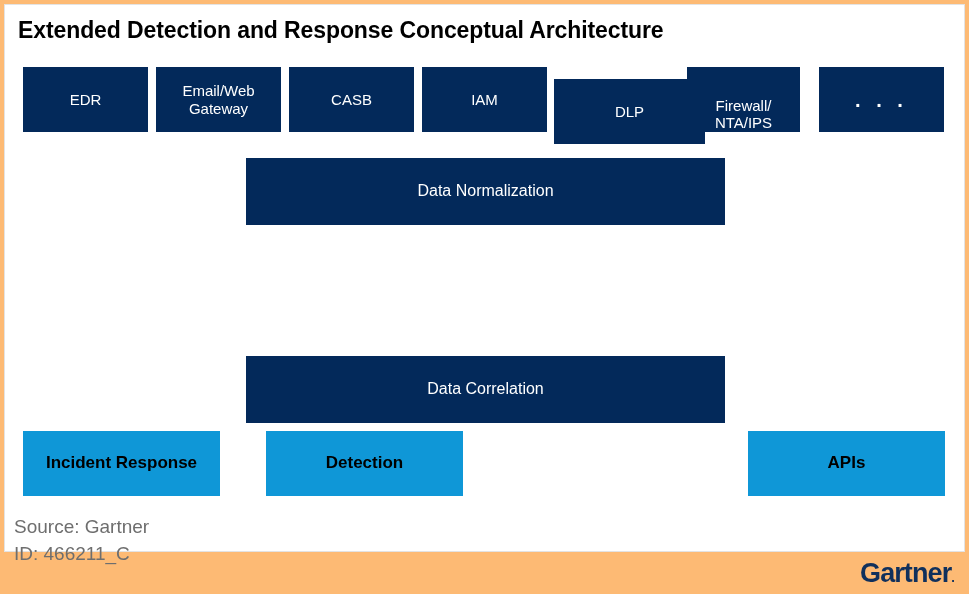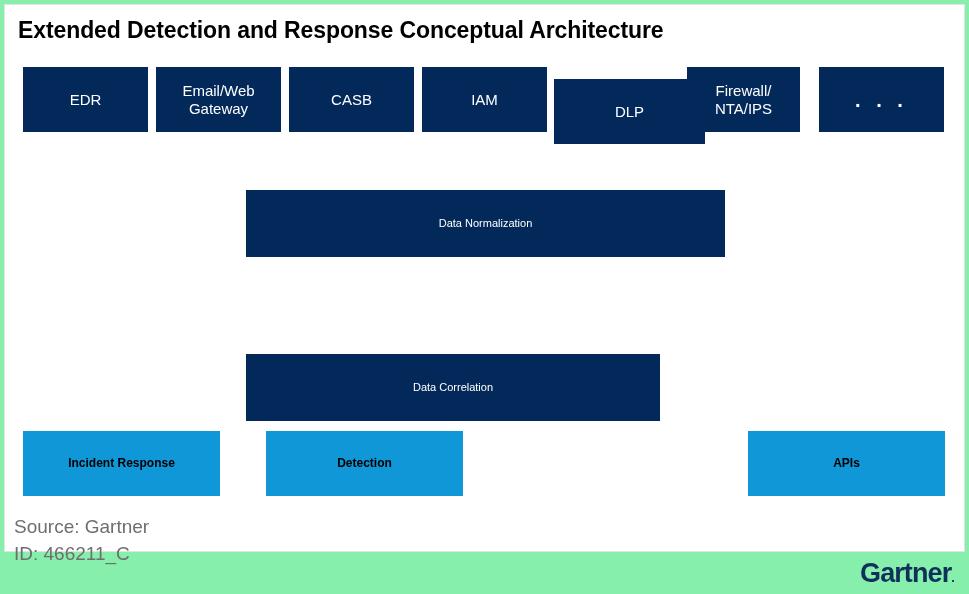--- a/index.html
+++ b/index.html
@@ -11,21 +11,21 @@
     width: 969px;
     height: 594px;
     font-family: "Liberation Sans", sans-serif;
     overflow: hidden;
   }
 
   #slide {
     position: relative;
     width: 969px;
     height: 594px;
-    background: #86efac;
+    background: #fdba74;
   }
 
   
   #content-card {
     position: absolute;
     left: 4px;
     top: 4px;
     width: 961px;
     height: 548px;
     background: #ffffff;
@@ -56,26 +56,25 @@
   }
   .box-navy {
     background: #03295a;
     color: #ffffff;
     font-size: 15px;
     font-weight: normal;
   }
   .box-cyan {
     background: #0f97d7;
     color: #000000;
-    font-size: 12px;
+    font-size: 17px;
     font-weight: bold;
   }
   .box-wide {
-    font-size: 11px;
-    margin-top: 32px;
+    font-size: 16px;
   }
   .dots {
     font-size: 20px;
     font-weight: bold;
     letter-spacing: 5px;
     line-height: 1;
   }
 
   
   #source-block {
@@ -127,34 +126,34 @@
   </div>
 
   <div class="box box-navy" style="left:422px; top:67px; width:125px; height:65px;">
     <span>IAM</span>
   </div>
 
   <div class="box box-navy" style="left:554px; top:67px; width:151px; height:65px;margin-top:12px;">
     <span>DLP</span>
   </div>
 
-  <div class="box box-navy" style="left:687px; top:67px; width:113px; height:65px;">
+  <div class="box box-navy" style="left:687px; top:67px; width:113px; height:65px;align-items:flex-end;">
     <span>Firewall/ NTA/IPS</span>
   </div>
 
   <div class="box box-navy" style="left:819px; top:67px; width:125px; height:65px;">
     <span class="dots">. . .</span>
   </div>
 
   <div class="box box-navy box-wide" style="left:246px; top:158px; width:479px; height:67px;">
     <span>Data Normalization</span>
   </div>
 
 
-  <div class="box box-navy box-wide" style="left:246px; top:322px; width:414px; height:67px;">
+  <div class="box box-navy box-wide" style="left:246px; top:356px; width:479px; height:67px;">
     <span>Data Correlation</span>
   </div>
 
   <div class="box box-cyan" style="left:23px;  top:431px; width:197px; height:65px;">
     <span>Incident Response</span>
   </div>
 
   <div class="box box-cyan" style="left:266px; top:431px; width:197px; height:65px;">
     <span>Detection</span>
   </div>

